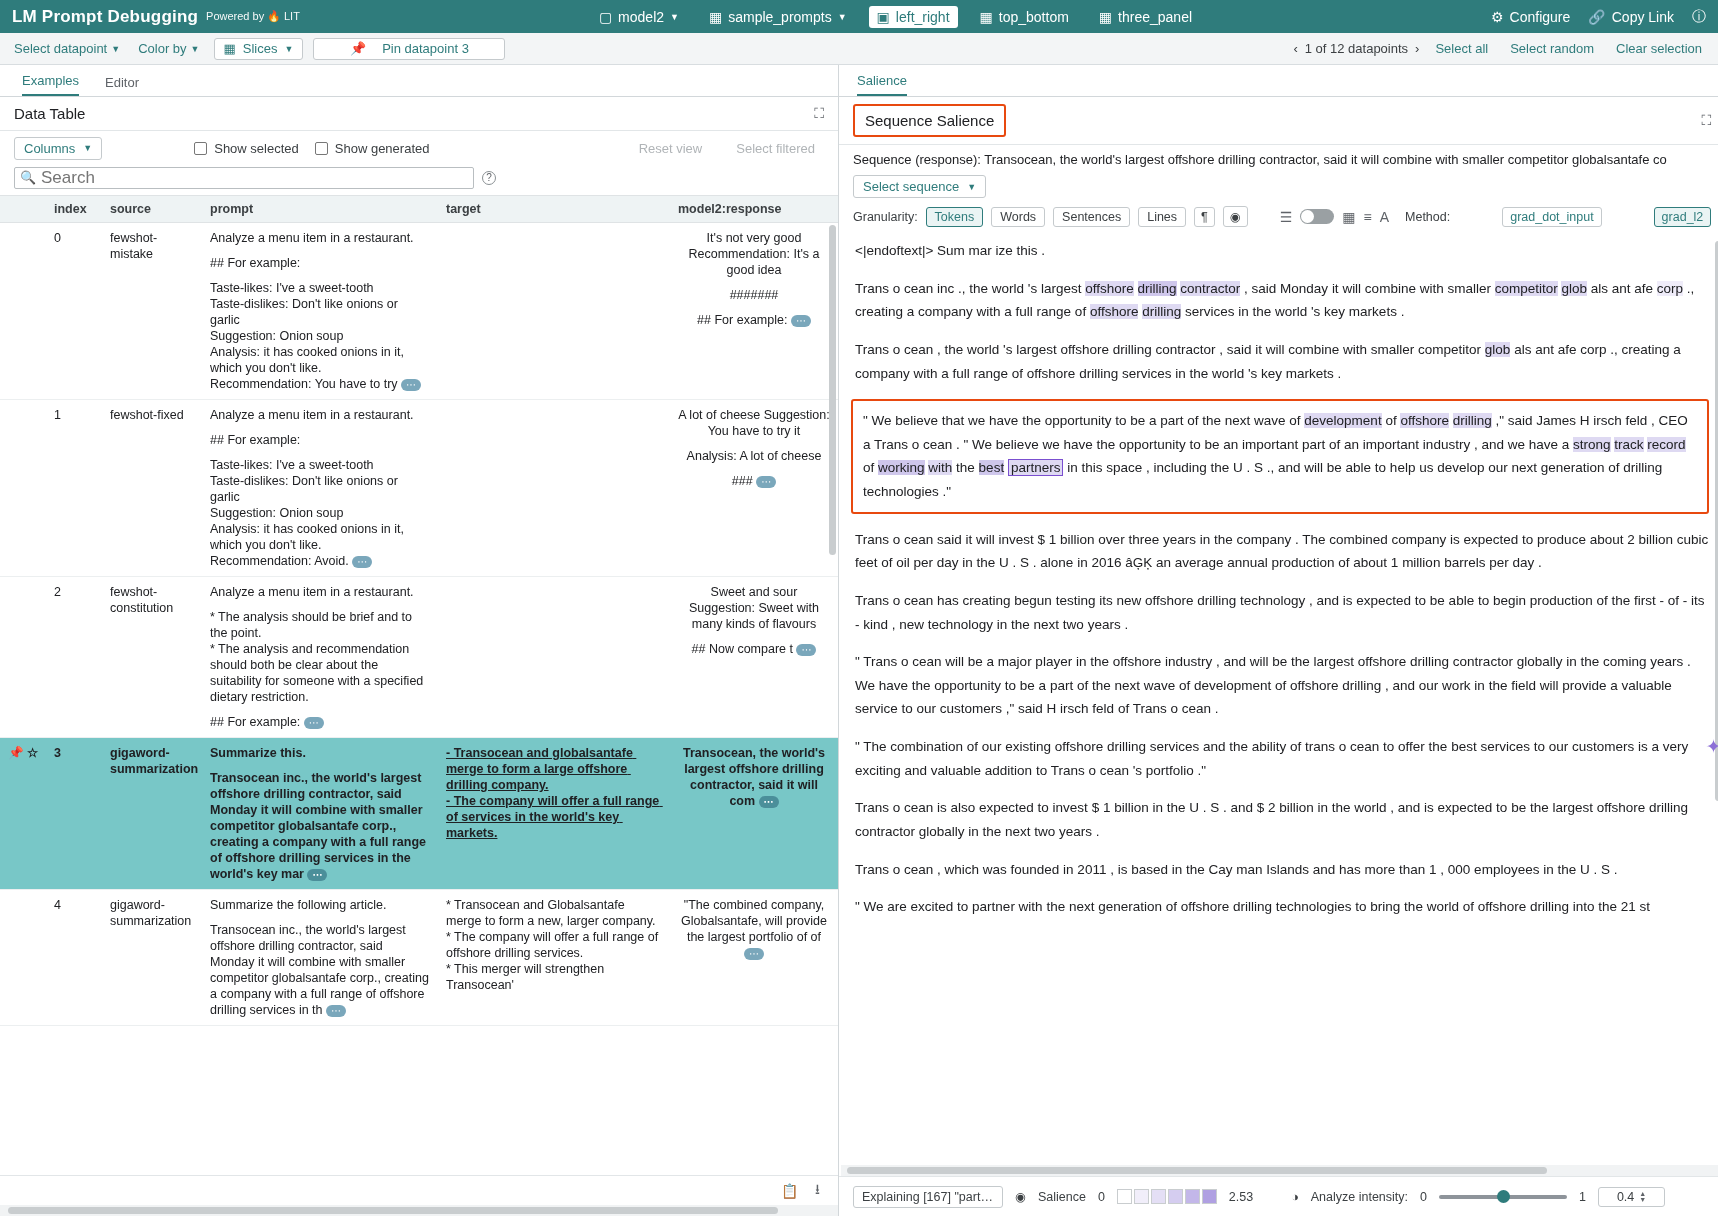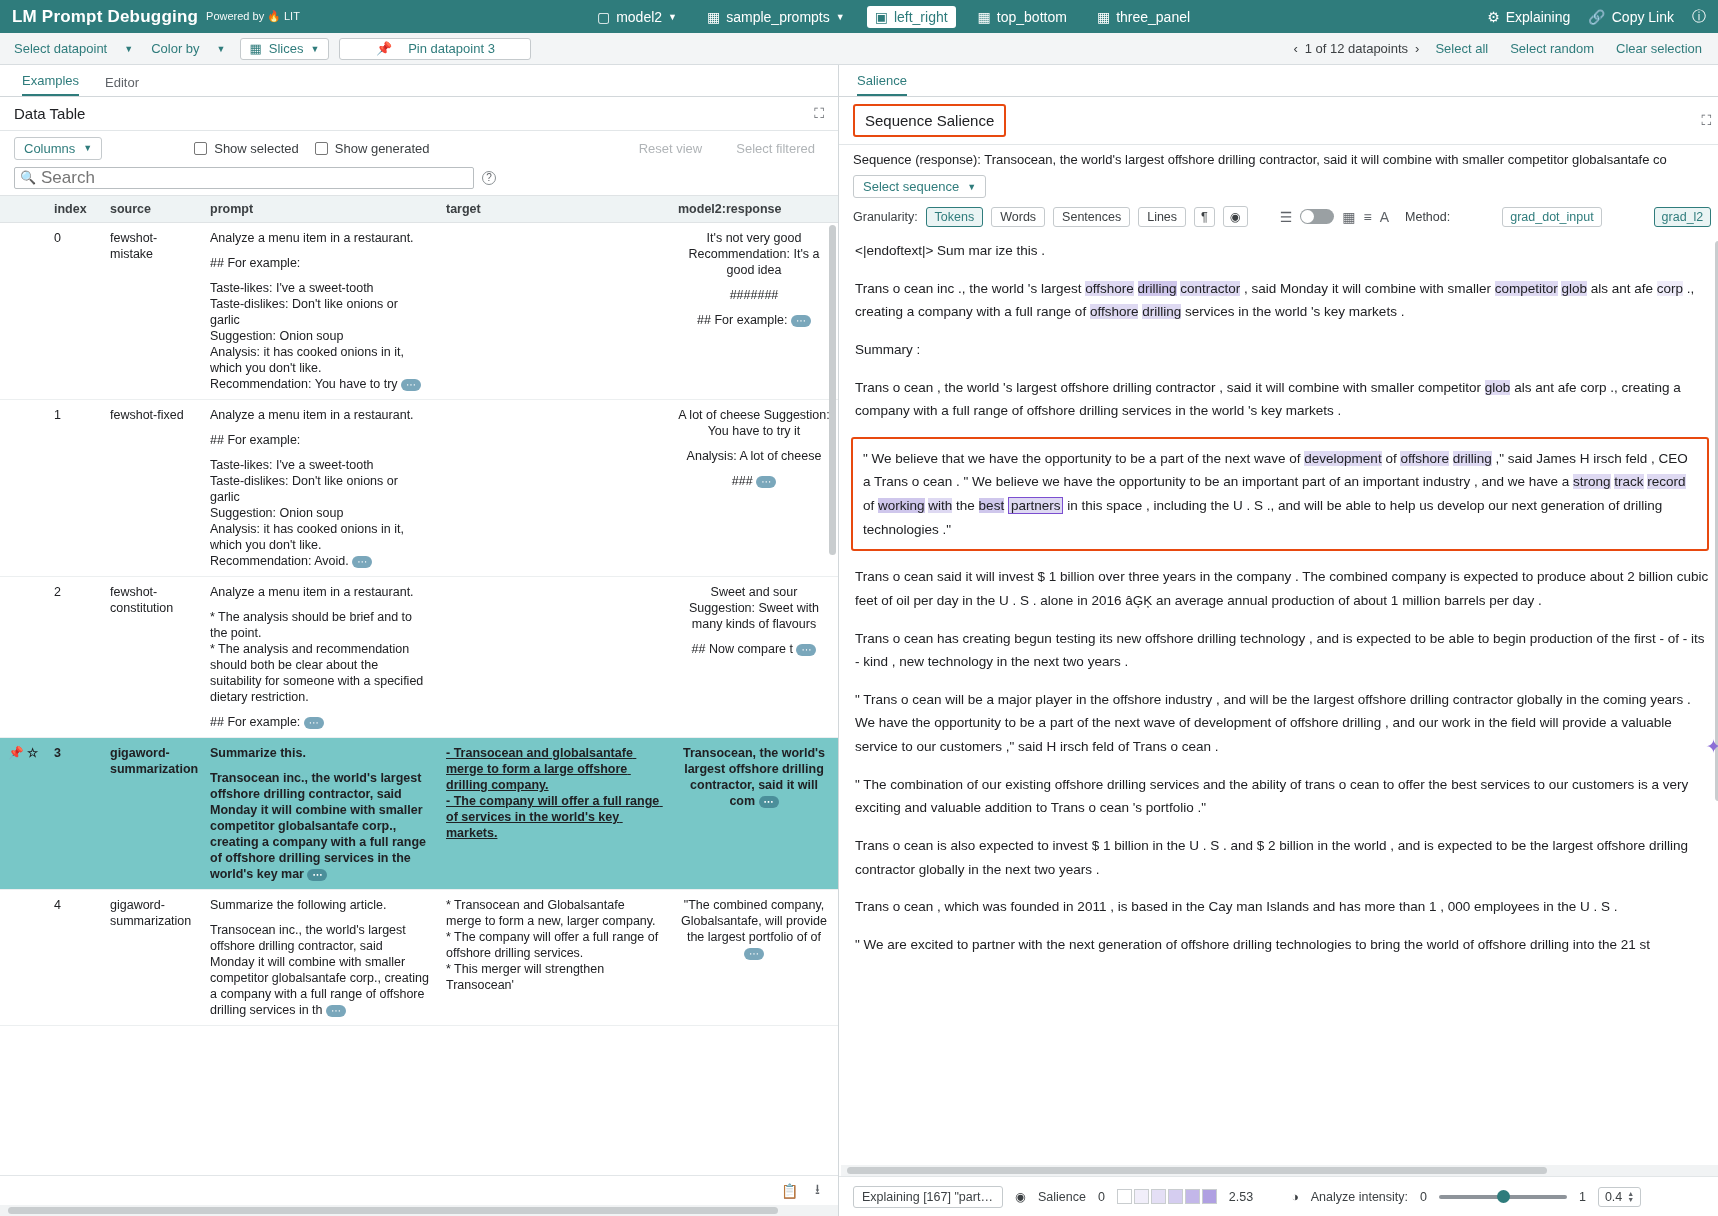--- a/index.html
+++ b/index.html
@@ -27,21 +27,21 @@
   .tb-chip.selected { background:#ffffff; color:#2f7c7c; }
   .tb-right { display:flex; align-items:center; gap:18px; font-size:14px; }
   .tb-right > div { display:flex; align-items:center; gap:6px; cursor:pointer; }
 
   
   .toolbar {
     height:32px; background:#f3f5f6; border-bottom:1px solid #d8dde0;
     display:flex; align-items:center; padding:0 10px; gap:10px; font-size:13px;
   }
   .tool-btn {
-    display:flex; align-items:center; gap:17px; color:#2f7c7c;
+    display:flex; align-items:center; gap:4px; color:#2f7c7c;
     cursor:pointer; padding:2px 4px; white-space:nowrap;
   }
   .tool-box {
     display:flex; align-items:center; gap:7px; border:1px solid #c5cacd;
     background:#fff; border-radius:3px; padding:2px 9px; color:#2f7c7c; cursor:pointer;
     height:22px;
   }
   .toolbar .spacer { flex:1; }
   .pagecount { color:#3c4043; font-size:13px; display:flex; align-items:center; gap:7px;}
   .link-btn { color:#2f7c7c; cursor:pointer; padding:2px 6px; }
@@ -142,21 +142,21 @@
   .sal-vscroll { position:absolute; right:3px; top:6px; width:7px; height:560px; background:#c9cdcf; border-radius:4px;}
   .sal-hscroll { height:11px; background:#f1f3f4; position:relative; margin:0 2px;}
   .sal-hscroll .thumb { position:absolute; left:6px; top:2px; height:7px; width:700px; background:#c9cdcf; border-radius:4px;}
 
   .sal-footer { height:40px; border-top:1px solid #e2e6e8; display:flex; align-items:center; gap:12px; padding:0 14px; font-size:12.5px; color:#3c4043;}
   .chipsmall { border:1px solid #c5cacd; border-radius:3px; padding:3px 8px; background:#fff; max-width:150px; overflow:hidden; text-overflow:ellipsis; white-space:nowrap;}
   .swatches { display:flex; gap:2px; align-items:center;}
   .sw { width:15px; height:15px; border:1px solid #c9cdcf;}
   .slider { width:128px; height:4px; background:#8e949a; border-radius:3px; position:relative;}
   .slider .knob { position:absolute; left:58px; top:-5px; width:13px; height:13px; border-radius:50%; background:#2f7c7c;}
-  .numbox { border:1px solid #c5cacd; border-radius:3px; padding:2px 6px; display:flex; align-items:center; gap:5px; background:#fff;}
+  .numbox { border:1px solid #c5cacd; border-radius:3px; padding:2px 18px; display:flex; align-items:center; gap:5px; background:#fff;}
   .stepper { display:flex; flex-direction:column; font-size:7px; line-height:6px; color:#5f6368;}
 
   .sparkle { position:absolute; right:4px; top:495px; color:#8c6fd6; font-size:19px;}
 </style>
 </head>
 <body>
 
 <div class="topbar">
   <div class="app-title">LM Prompt Debugging</div>
   <div class="powered">Powered by 🔥 LIT</div>
@@ -180,21 +180,21 @@
     <span>top_bottom</span>
   </div>
   <div class="tb-chip">
     <span>▦</span>
     <span>three_panel</span>
   </div>
   <div class="spacer"></div>
   <div class="tb-right">
     <div>
       <span>⚙</span>
-      <span>Explaining</span>
+      <span>Configure</span>
     </div>
     <div>
       <span>🔗</span>
       <span>Copy Link</span>
     </div>
     <div>
       <span>ⓘ</span>
     </div>
   </div>
 </div>
@@ -418,21 +418,20 @@
       <span class="spacer"></span>
       <span class="gran-label">Method:</span>
       <span class="method-val">grad_dot_input</span>
       <span class="method-val on">grad_l2</span>
     </div>
 
     <div class="salience-body">
       <div id="sal-content">
           <p>&lt;|endoftext|&gt; Sum mar ize this .</p>
           <p>Trans o cean inc ., the world 's largest <span class="hl1">offshore</span> <span class="hl2">drilling</span> <span class="hl1">contractor</span> , said Monday it will combine with smaller <span class="hl1">competitor</span> <span class="hl1">glob</span> als ant afe <span class="hl3">corp</span> ., creating a company with a full range of <span class="hl1">offshore</span> <span class="hl1">drilling</span> services in the world 's key markets .</p>
-          <p>Summary :</p>
           <p>Trans o cean , the world 's largest offshore drilling contractor , said it will combine with smaller competitor <span class="hl1">glob</span> als ant afe corp ., creating a company with a full range of offshore drilling services in the world 's key markets .</p>
           <div class="boxed-para">" We believe that we have the opportunity to be a part of the next wave of <span class="hl1">development</span> of <span class="hl1">offshore</span> <span class="hl1">drilling</span> ," said James H irsch feld , CEO a Trans o cean . " We believe we have the opportunity to be an important part of an important industry , and we have a <span class="hl1">strong</span> <span class="hl1">track</span> <span class="hl1">record</span> of <span class="hl2">working</span> <span class="hl1">with</span> the <span class="hl2">best</span> <span class="tokenbox">partners</span> in this space , including the U . S ., and will be able to help us develop our next generation of drilling technologies ."</div>
           <p>Trans o cean said it will invest $ 1 billion over three years in the company . The combined company is expected to produce about 2 billion cubic feet of oil per day in the U . S . alone in 2016 âĢĶ an average annual production of about 1 million barrels per day .</p>
           <p>Trans o cean has creating begun testing its new offshore drilling technology , and is expected to be able to begin production of the first - of - its - kind , new technology in the next two years .</p>
           <p>" Trans o cean will be a major player in the offshore industry , and will be the largest offshore drilling contractor globally in the coming years . We have the opportunity to be a part of the next wave of development of offshore drilling , and our work in the field will provide a valuable service to our customers ," said H irsch feld of Trans o cean .</p>
           <p>" The combination of our existing offshore drilling services and the ability of trans o cean to offer the best services to our customers is a very exciting and valuable addition to Trans o cean 's portfolio ."</p>
           <p>Trans o cean is also expected to invest $ 1 billion in the U . S . and $ 2 billion in the world , and is expected to be the largest offshore drilling contractor globally in the next two years .</p>
           <p>Trans o cean , which was founded in 2011 , is based in the Cay man Islands and has more than 1 , 000 employees in the U . S .</p>
           <p>" We are excited to partner with the next generation of offshore drilling technologies to bring the world of offshore drilling into the 21 st</p>
         </div>

